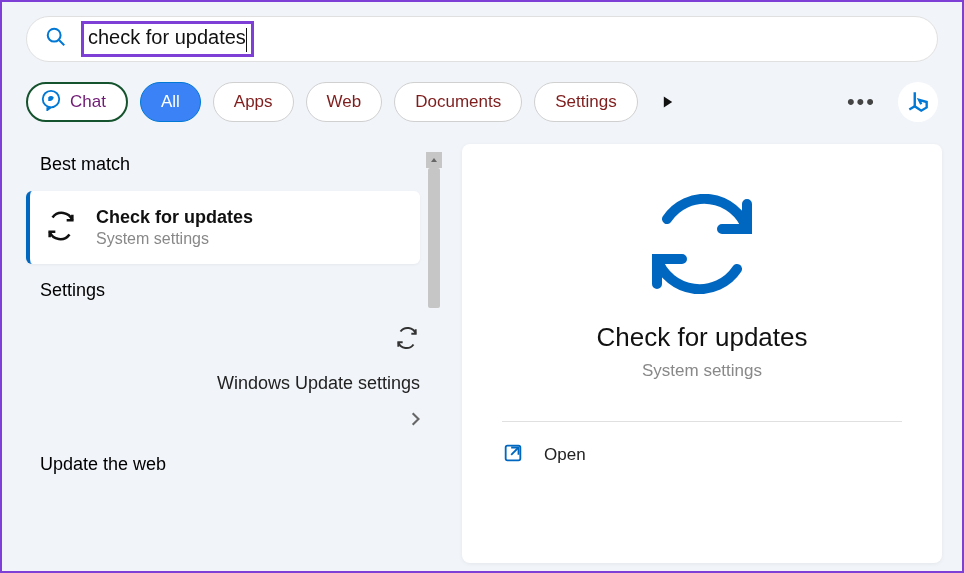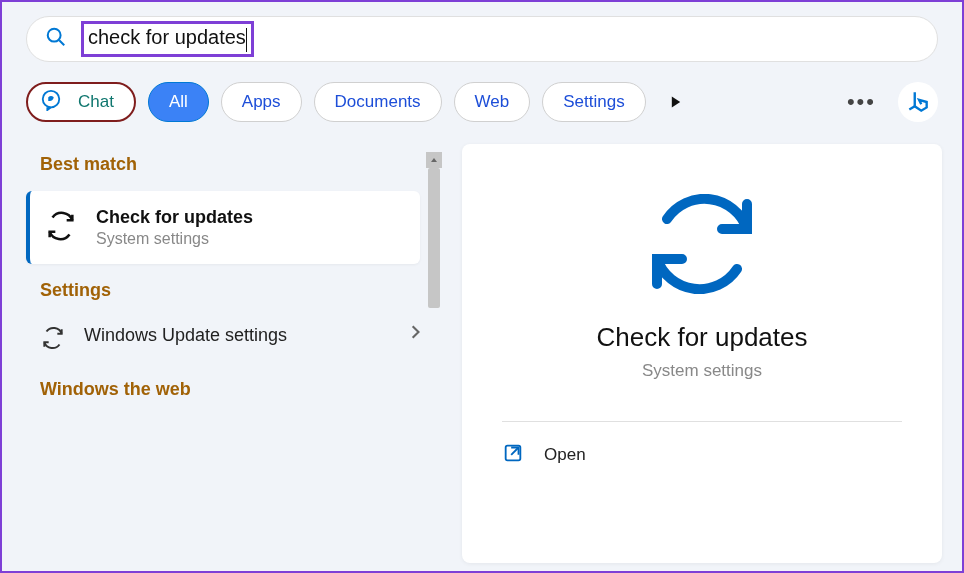--- a/index.html
+++ b/index.html
@@ -5,43 +5,43 @@
   * { box-sizing: border-box; margin: 0; padding: 0; font-family: "Segoe UI", -apple-system, sans-serif; }
   body { width: 964px; height: 573px; background: #f1f4f9; border: 2px solid #7e3fd6; overflow: hidden; position: relative; }
   
   .search-bar { margin: 14px 24px 0 24px; height: 46px; background: #fff; border-radius: 23px; display: flex; align-items: center; padding: 0 18px; border: 1px solid #e0e0e0; }
   .search-icon { color: #0078d4; margin-right: 14px; }
   .search-highlight { border: 3px solid #7e3fd6; padding: 2px 4px; display: inline-block; }
   .search-text { font-size: 20px; color: #111; outline: none; border: none; width: 100%; }
   .caret { display:inline-block; width:1px; height:24px; background:#111; vertical-align:middle; }
   
   .filter-row { display: flex; align-items: center; gap: 12px; margin: 20px 24px 0 24px; }
-  .chip { height: 40px; padding: 0 20px; border-radius: 20px; background: #fff; border: 1px solid #d0d0d0; display: flex; align-items: center; font-size: 17px; color: #1d4ed8; cursor: pointer; }
-  .chip.chat { border: 2px solid #7f1d1d; color: #0f766e; font-weight: 500; padding-left: 12px; gap: 16px; }
+  .chip { height: 40px; padding: 0 20px; border-radius: 20px; background: #fff; border: 1px solid #d0d0d0; display: flex; align-items: center; font-size: 17px; color: #7f1d1d; cursor: pointer; }
+  .chip.chat { border: 2px solid #14532d; color: #701a75; font-weight: 500; padding-left: 12px; gap: 8px; }
   .chip.active { background: #3b82f6; color: #fff; border-color: #0078d4; font-weight: 500; }
   .chip.fold { padding-right: 10px; overflow: hidden; }
   .arrow-btn { width: 24px; height: 24px; display: flex; align-items: center; justify-content: center; cursor: pointer; margin-left: 6px; }
   .spacer { flex: 1; }
   .more-btn { font-size: 22px; color: #444; cursor: pointer; padding: 0 10px; letter-spacing: 2px; }
   .bing-logo { width: 40px; height: 40px; border-radius: 50%; background: #fff; display: flex; align-items: center; justify-content: center; }
   
   .main { display: flex; margin-top: 22px; height: calc(100% - 150px); }
   
   .left-pane { width: 440px; position: relative; overflow: hidden; }
   .scrollbar-track { position: absolute; right: 0; top: 8px; width: 16px; height: 100%; }
   .scroll-arrow { width:16px; height:16px; background:#c6c6c6; display:flex; align-items:center; justify-content:center; color:#666; font-size:10px; }
   .scroll-thumb { width: 12px; height: 140px; background: #c6c6c6; margin: 0 auto; border-radius: 2px; }
   
-  .section-header { font-size: 18px; font-weight: 700; color: #a16207; padding: 10px 0 10px 38px; }
+  .section-header { font-size: 18px; font-weight: 400; color: #000000; padding: 10px 0 10px 38px; }
   
   .result-card { background: #fff; margin: 6px 22px 6px 24px; border-radius: 6px; padding: 16px 14px; display: flex; align-items: center; gap: 18px; box-shadow: 0 1px 3px rgba(0,0,0,0.05); border-left: 4px solid #0067c0; }
   .result-title { font-size: 18px; font-weight: 600; color: #111; }
   .result-sub { font-size: 16px; color: #888; margin-top: 2px; }
   
-  .setting-row { padding: 14px 22px 14px 38px; display: flex; align-items: flex-start; gap: 18px; cursor: pointer; }
+  .setting-row { padding: 14px 22px 14px 38px; display: flex; align-items: flex-end; gap: 18px; cursor: pointer; flex-direction: column; }
   .setting-label { font-size: 18px; color: #222; flex: 1; }
   .chevron { color: #666; font-size: 16px; }
   
   .right-pane { flex: 1; background: #fff; margin: 0 20px 0 20px; border-radius: 8px; padding: 50px 40px 0 40px; display: flex; flex-direction: column; align-items: center; box-shadow: 0 1px 4px rgba(0,0,0,0.06); }
   .big-icon { color: #0067c0; margin-bottom: 24px; }
   .detail-title { font-size: 26px; color: #111; font-weight: 400; }
   .detail-sub { font-size: 17px; color: #888; margin-top: 8px; margin-bottom: 40px; }
   .divider { height: 1px; background: #e0e0e0; width: 100%; }
   .action-row { display: flex; align-items: center; gap: 20px; padding: 20px 0; width: 100%; cursor: pointer; }
   .action-icon { color: #0067c0; }
@@ -73,24 +73,24 @@
     </span>
     <span>Chat</span>
   </div>
   <div class="chip active">
       <span>All</span>
     </div>
   <div class="chip">
       <span>Apps</span>
     </div>
   <div class="chip">
-      <span>Documents</span>
+      <span>Web</span>
     </div>
   <div class="chip">
-      <span>Web</span>
+      <span>Documents</span>
     </div>
   <div class="chip">
       <span>Settings</span>
     </div>
   <div class="arrow-btn">
     <svg width="14" height="14" viewBox="0 0 10 10">
         <path d="M2 1 L8 5 L2 9 Z" fill="#111"></path>
       </svg>
   </div>
   <div class="spacer"></div>
@@ -135,21 +135,21 @@
           </svg>
       </span>
       <div class="setting-label">Windows Update settings</div>
       <span class="chevron">
         <svg width="10" height="14" viewBox="0 0 8 12" fill="none" stroke="#666" stroke-width="1.8">
             <polyline points="2 1 7 6 2 11"></polyline>
           </svg>
       </span>
     </div>
 
-    <div class="section-header">Windows the web</div>
+    <div class="section-header">Update the web</div>
 
     <div class="scrollbar-track">
       <div class="scroll-arrow">
         <svg width="8" height="6" viewBox="0 0 8 6">
             <path d="M4 1 L7 5 L1 5 Z" fill="#666"></path>
           </svg>
       </div>
       <div class="scroll-thumb"></div>
     </div>
   </div>

